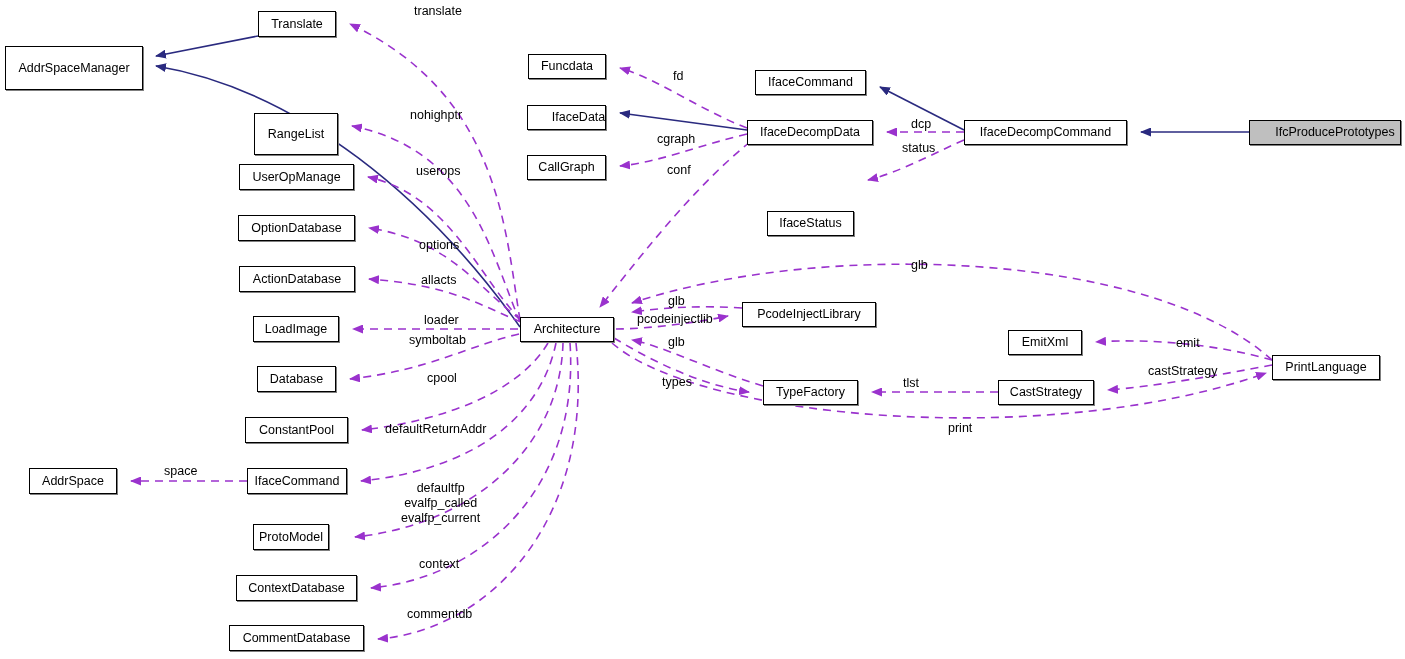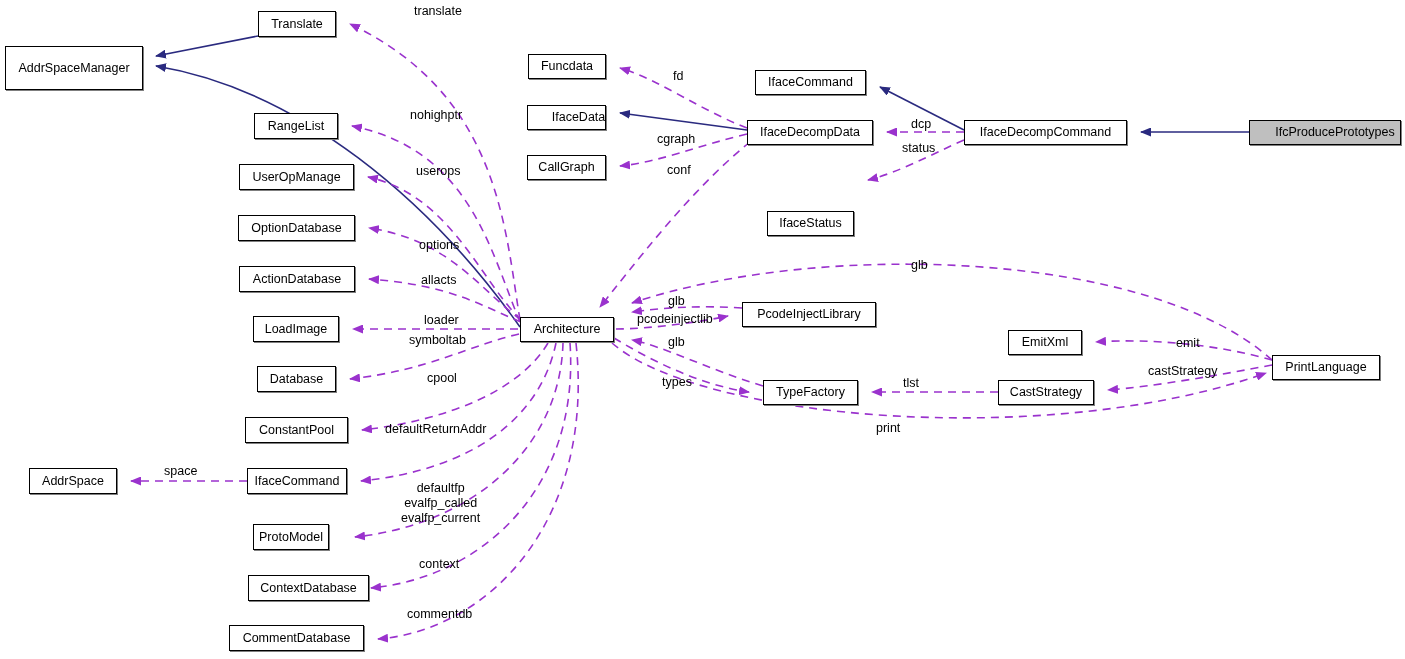--- a/index.html
+++ b/index.html
@@ -67,31 +67,31 @@
       <path d="M998,392 L872,392" marker-end="url(#arrU)"></path>
       <path d="M1272,360 C1220,345 1150,338 1096,342" marker-end="url(#arrU)"></path>
       <path d="M1272,365 C1220,375 1150,387 1108,390" marker-end="url(#arrU)"></path>
       <path d="M612,343 C700,420 1050,450 1266,373" marker-end="url(#arrU)"></path>
     </g>
   </svg>
 
   <div id="nodes">
       <div class="node" style="left: 5px; top: 46px; width: 138px; height: 44px;">AddrSpaceManager</div>
       <div class="node" style="left: 258px; top: 11px; width: 78px; height: 26px;">Translate</div>
-      <div class="node" style="left: 254px; top: 113px; width: 84px; height: 26px;">RangeList</div>
+      <div class="node" style="left: 254px; top: 113px; width: 84px; height: 42px;">RangeList</div>
       <div class="node" style="left: 239px; top: 164px; width: 115px; height: 26px;">UserOpManage</div>
       <div class="node" style="left: 238px; top: 215px; width: 117px; height: 26px;">OptionDatabase</div>
       <div class="node" style="left: 239px; top: 266px; width: 116px; height: 26px;">ActionDatabase</div>
       <div class="node" style="left: 253px; top: 316px; width: 86px; height: 26px;">LoadImage</div>
       <div class="node" style="left: 257px; top: 366px; width: 79px; height: 26px;">Database</div>
       <div class="node" style="left: 245px; top: 417px; width: 103px; height: 26px;">ConstantPool</div>
       <div class="node" style="left: 29px; top: 468px; width: 88px; height: 26px;">AddrSpace</div>
       <div class="node" style="left: 247px; top: 468px; width: 100px; height: 26px;">IfaceCommand</div>
       <div class="node" style="left: 253px; top: 524px; width: 76px; height: 26px;">ProtoModel</div>
-      <div class="node" style="left: 248px; top: 575px; width: 121px; height: 26px;">ContextDatabase</div>
+      <div class="node" style="left: 236px; top: 575px; width: 121px; height: 26px;">ContextDatabase</div>
       <div class="node" style="left: 229px; top: 625px; width: 135px; height: 26px;">CommentDatabase</div>
       <div class="node" style="left: 520px; top: 317px; width: 94px; height: 25px;">Architecture</div>
       <div class="node" style="left: 528px; top: 54px; width: 78px; height: 25px;">Funcdata</div>
       <div class="node" style="left: 527px; top: 105px; width: 79px; height: 25px; padding-left: 24px;">IfaceData</div>
       <div class="node" style="left: 527px; top: 155px; width: 79px; height: 25px;">CallGraph</div>
       <div class="node" style="left: 755px; top: 70px; width: 111px; height: 25px;">IfaceCommand</div>
       <div class="node" style="left: 747px; top: 120px; width: 126px; height: 25px;">IfaceDecompData</div>
       <div class="node" style="left: 767px; top: 170px; width: 87px; height: 25px; margin-top: 41px;">IfaceStatus</div>
       <div class="node" style="left: 964px; top: 120px; width: 163px; height: 25px;">IfaceDecompCommand</div>
       <div class="node hl" style="left: 1249px; top: 120px; width: 152px; height: 25px;">IfcProducePrototypes</div>
@@ -125,15 +125,15 @@
       <div class="elabel" style="left: 911px; top: 117px;">dcp</div>
       <div class="elabel" style="left: 902px; top: 141px;">status</div>
       <div class="elabel" style="left: 911px; top: 258px;">glb</div>
       <div class="elabel" style="left: 668px; top: 294px;">glb</div>
       <div class="elabel" style="left: 637px; top: 312px;">pcodeinjectlib</div>
       <div class="elabel" style="left: 668px; top: 335px;">glb</div>
       <div class="elabel" style="left: 662px; top: 375px;">types</div>
       <div class="elabel" style="left: 903px; top: 376px;">tlst</div>
       <div class="elabel" style="left: 1176px; top: 336px;">emit</div>
       <div class="elabel" style="left: 1148px; top: 364px;">castStrategy</div>
-      <div class="elabel" style="left: 876px; top: 421px;">print</div>
+      <div class="elabel" style="left: 948px; top: 421px;">print</div>
     </div>
 </div>
 
 </body></html>

